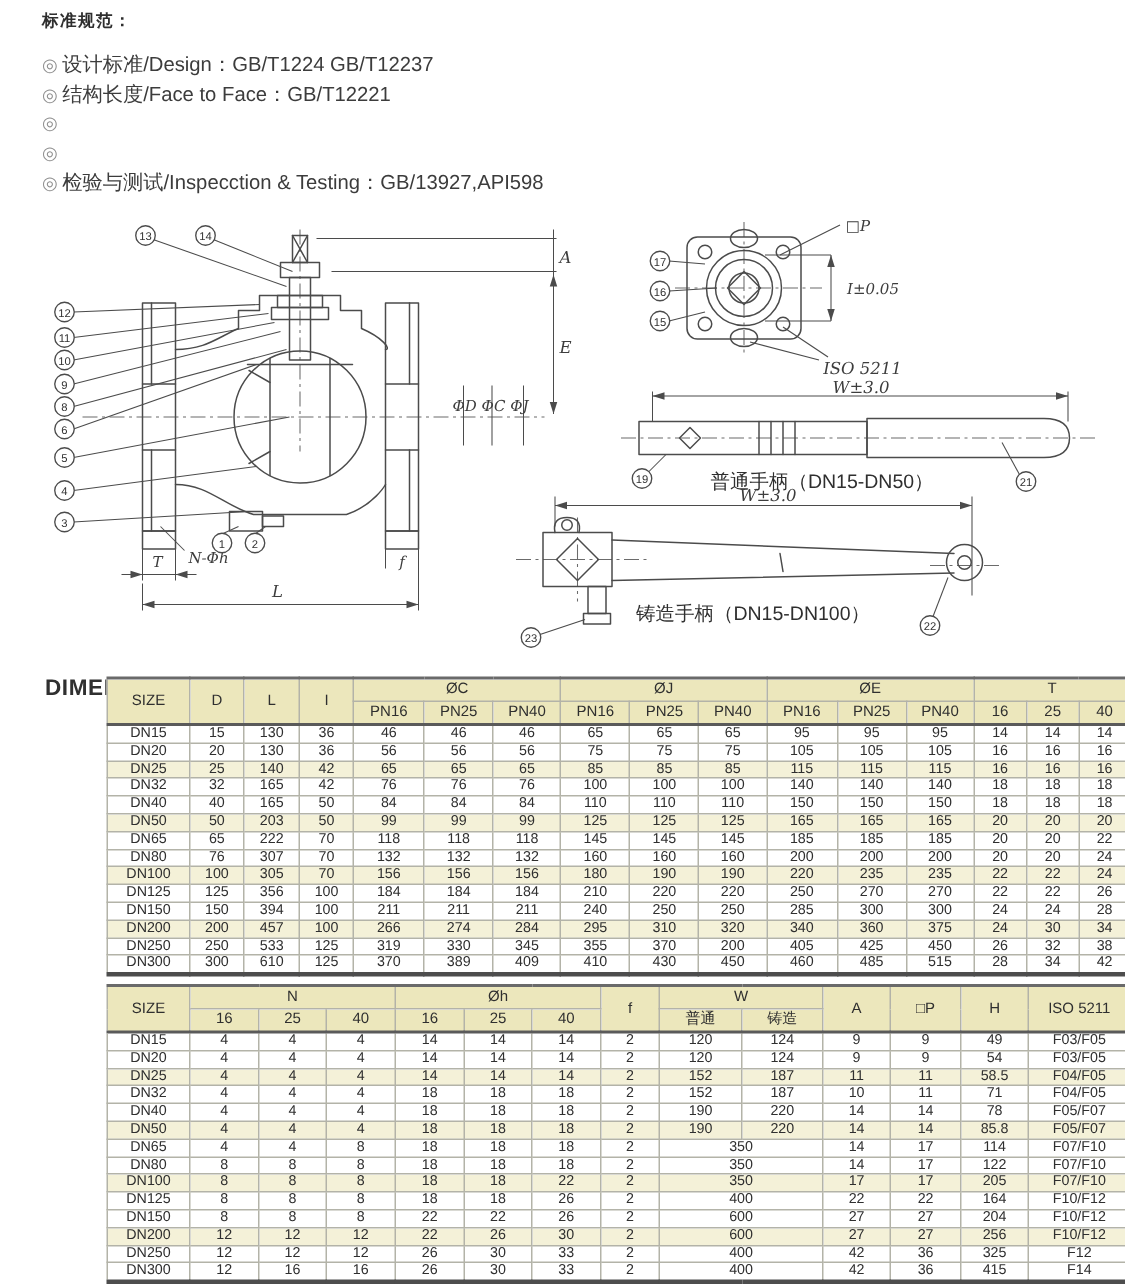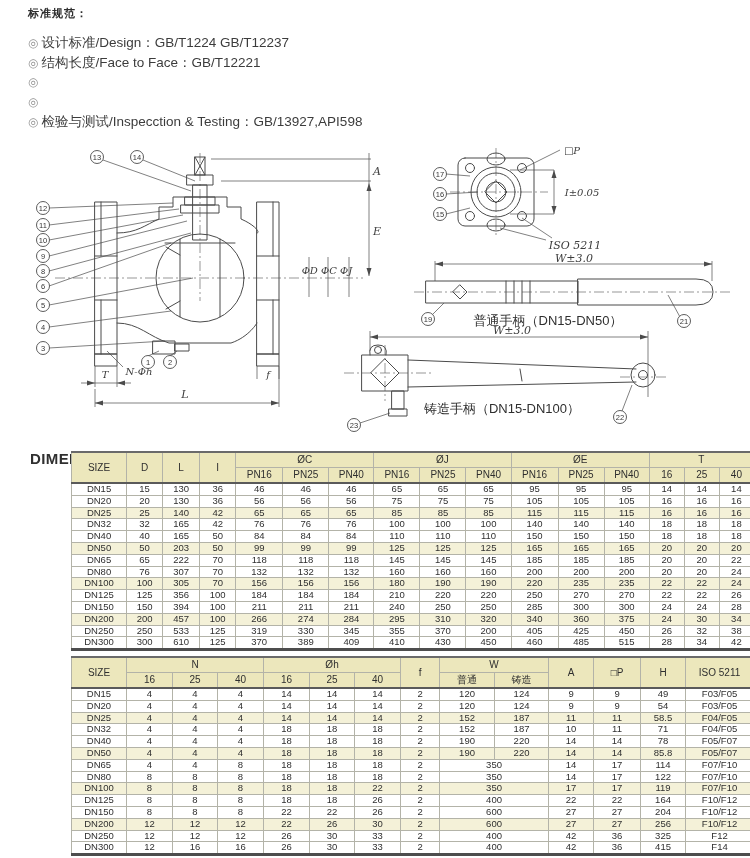--- a/index.html
+++ b/index.html
@@ -811,21 +811,21 @@
           <td>8</td>
           <td>8</td>
           <td>8</td>
           <td>18</td>
           <td>18</td>
           <td>22</td>
           <td>2</td>
           <td colspan="2">350</td>
           <td>17</td>
           <td>17</td>
-          <td>119</td>
+          <td>205</td>
           <td>F07/F10</td>
         </tr>
         <tr>
           <td>DN125</td>
           <td>8</td>
           <td>8</td>
           <td>8</td>
           <td>18</td>
           <td>18</td>
           <td>26</td>

